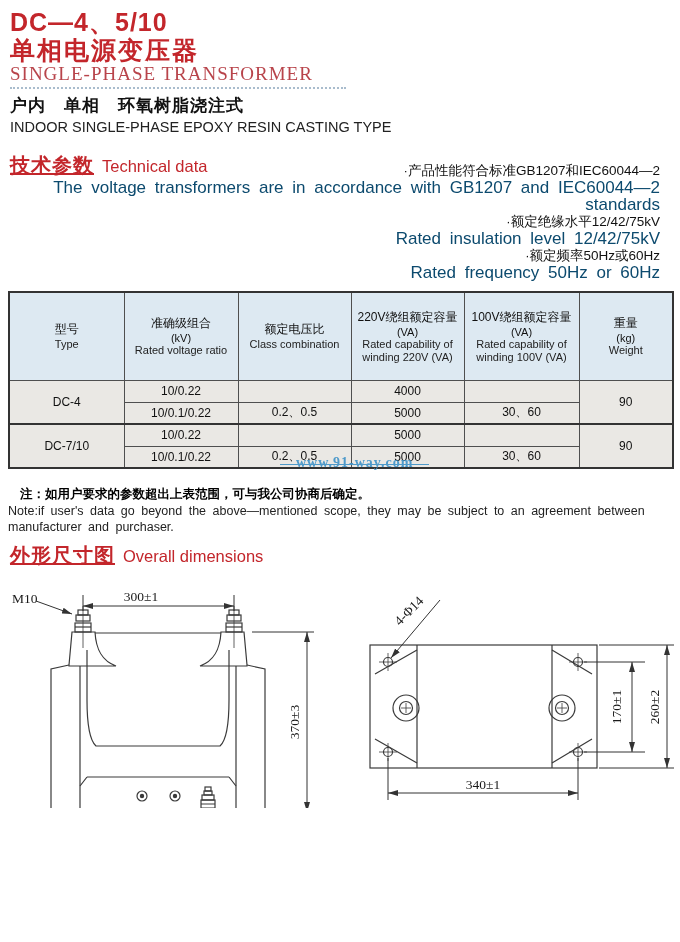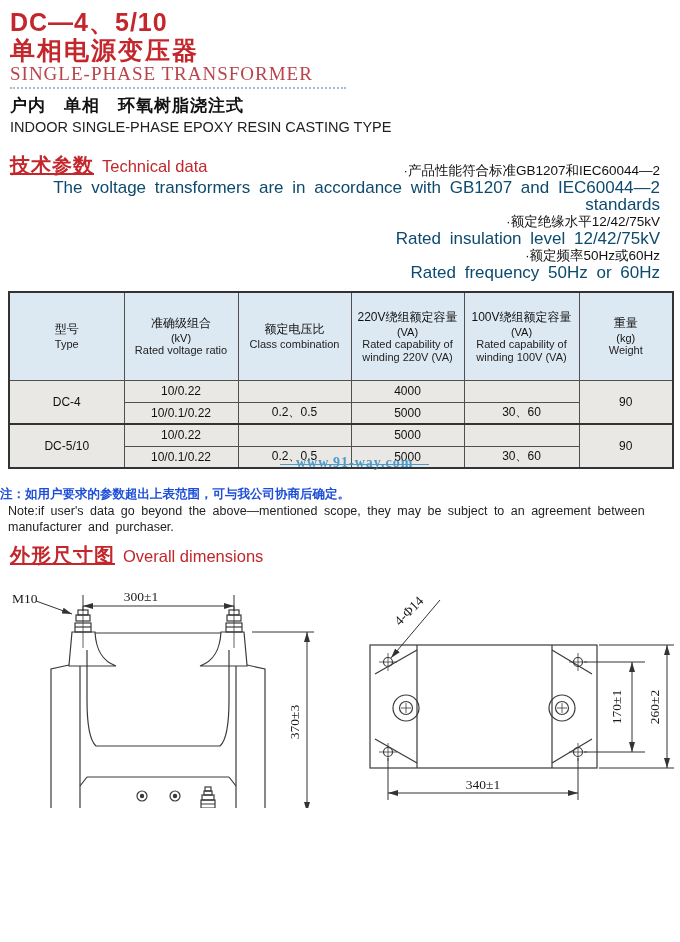--- a/index.html
+++ b/index.html
@@ -33,21 +33,21 @@
   .spec-table { position:absolute; left:8px; top:291px; width:664px; border-collapse:collapse; table-layout:fixed; border:2px solid #333; }
   .spec-table th, .spec-table td { border:1px solid #4f4f4f; text-align:center; vertical-align:middle; padding:0 2px; }
   .spec-table thead th { background:#dde9f2; height:88px; font-weight:normal; }
   .spec-table thead .h-cn  { display:block; font-size:12px; color:#111; }
   .spec-table thead .h-sub { display:block; font-size:11px; color:#111; }
   .spec-table thead .h-en  { display:block; font-size:11px; color:#222; line-height:13px; }
   .spec-table tbody td { background:#eae8e4; height:22px; font-size:12px; color:#111; }
   .spec-table tbody tr.group-start td { border-top:2px solid #333; }
 
   
-  .note-cn { position:absolute; left:0; top:486px; font-size:12.5px; font-weight:bold; color:#1d4ed8; }
+  .note-cn { position:absolute; left:20px; top:486px; font-size:12.5px; font-weight:bold; color:#000000; }
   .note-en { position:absolute; left:8px; top:503px; width:660px; font-size:12.5px; color:#222; line-height:16px; word-spacing:3px; }
 
   
   .wm-mid { position:absolute; left:296px; top:455px; font-size:14px; font-weight:bold; color:#3e92c8; letter-spacing:1px; opacity:.9; z-index:5; font-family:"Liberation Serif","DejaVu Serif",serif; }
   .wm-mid::after { content:""; position:absolute; left:-16px; right:-16px; top:55%; border-top:1.5px solid #3e92c8; }
   .wm-bottom { position:absolute; left:268px; top:912px; font-size:19px; color:#cbcbcb; letter-spacing:3px; font-family:"DejaVu Sans Mono","Liberation Mono",monospace;margin-left:37px; }
 
   
   .drawings { position:absolute; left:0; top:578px; }
   .drawings text { font-family:"Liberation Serif","DejaVu Serif",serif; font-size:13.5px; fill:#1a1a1a; }
@@ -133,21 +133,21 @@
         <td></td>
         <td rowspan="2">90</td>
       </tr>
       <tr>
         <td>10/0.1/0.22</td>
         <td>0.2、0.5</td>
         <td>5000</td>
         <td>30、60</td>
       </tr>
       <tr class="group-start">
-        <td rowspan="2">DC-5/10</td>
+        <td rowspan="2">DC-7/10</td>
         <td>10/0.22</td>
         <td></td>
         <td>5000</td>
         <td></td>
         <td rowspan="2">90</td>
       </tr>
       <tr>
         <td>10/0.1/0.22</td>
         <td>0.2、0.5</td>
         <td>5000</td>

